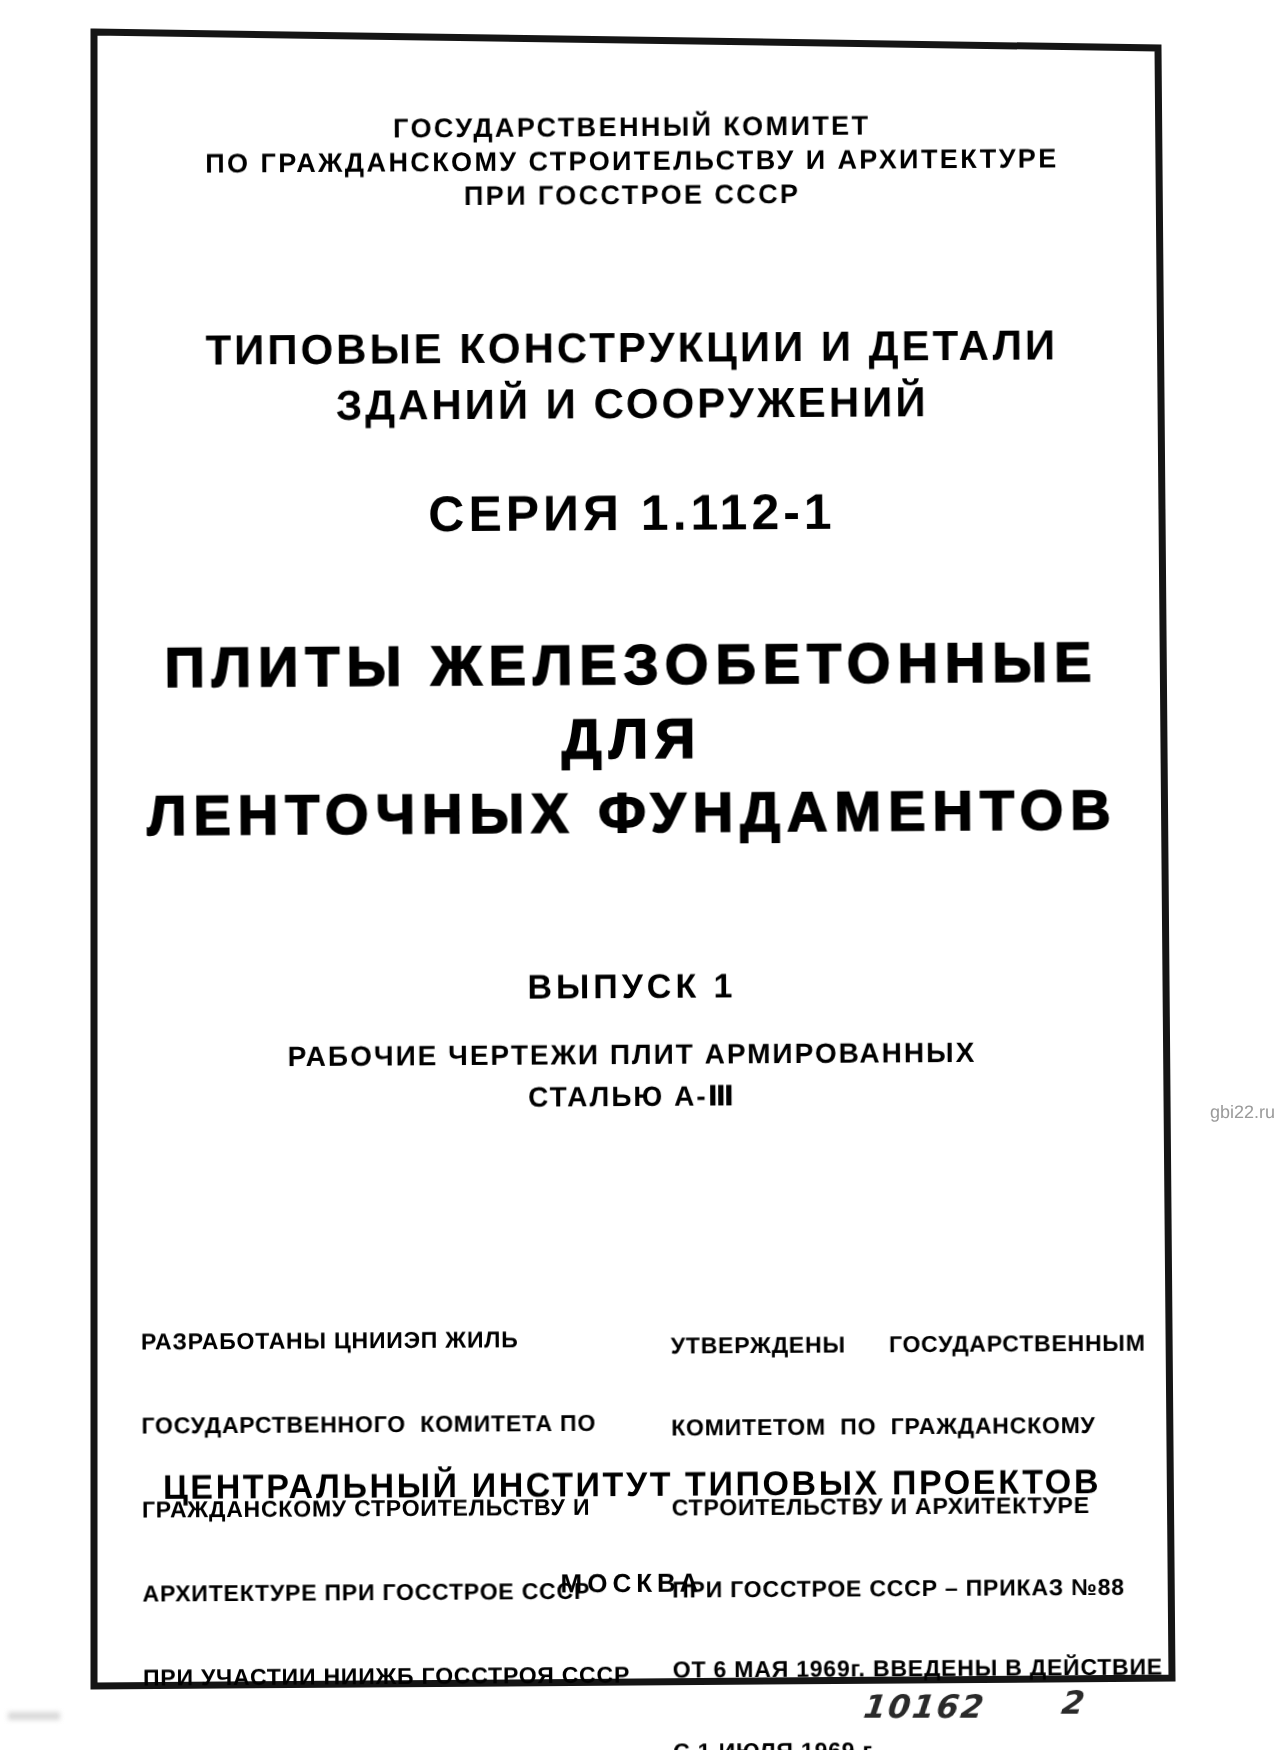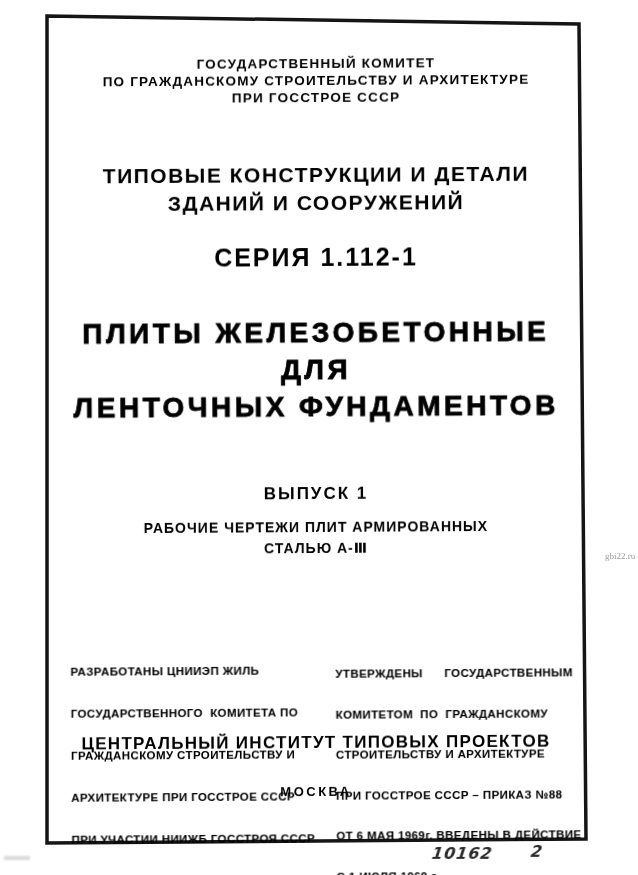--- a/index.html
+++ b/index.html
@@ -112,21 +112,21 @@
   }
   .footer-code { left: 432px; top: 844px; letter-spacing: 1px; }
   .footer-page { left: 531px; top: 842px; }
   .watermark {
     position: absolute;
     left: 605px;
     top: 551px;
     font-size: 9px;
     font-weight: normal;
     color: #9a9a9a;
-    font-family: Liberation Serif, serif;
+    font-family: Liberation Sans, sans-serif;
   }
   .scan-artifact {
     position: absolute;
     left: 4px;
     top: 856px;
     width: 26px;
     height: 4px;
     background: #c9c9c9;
     filter: blur(1.2px);
     opacity: 0.7;

